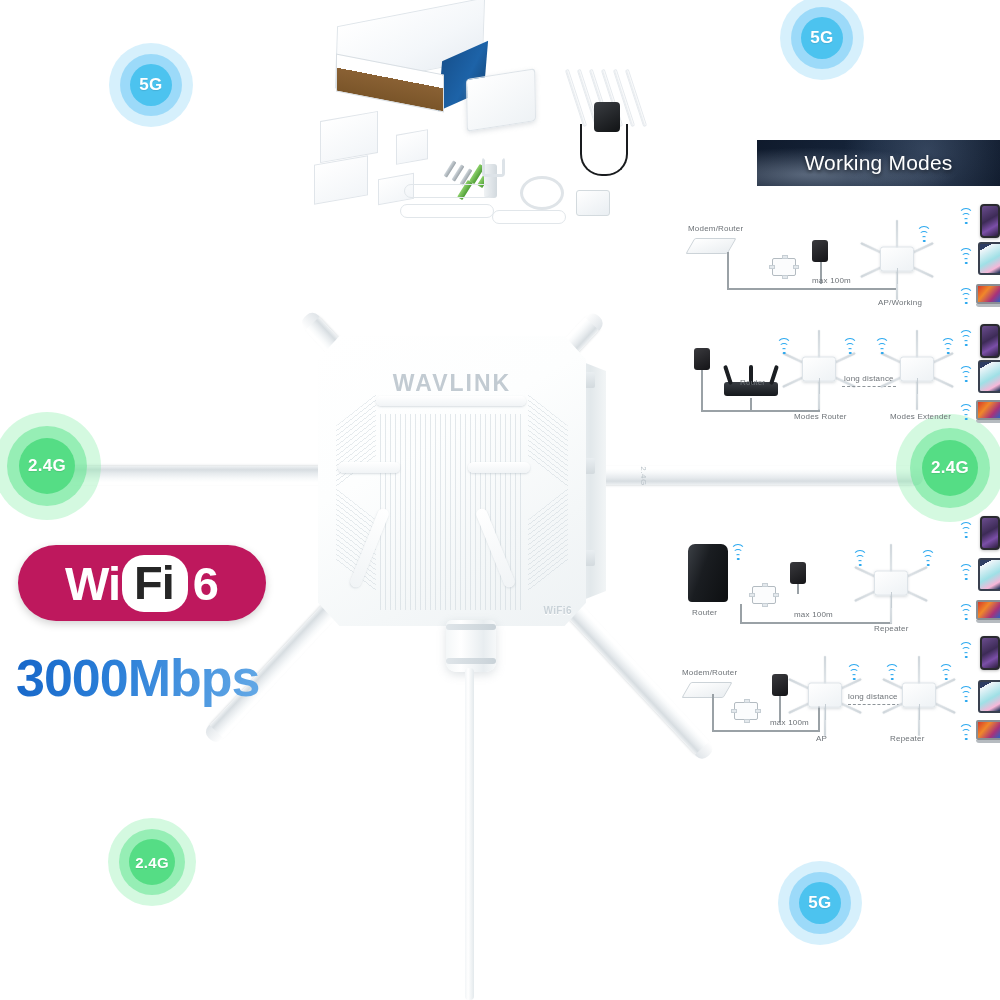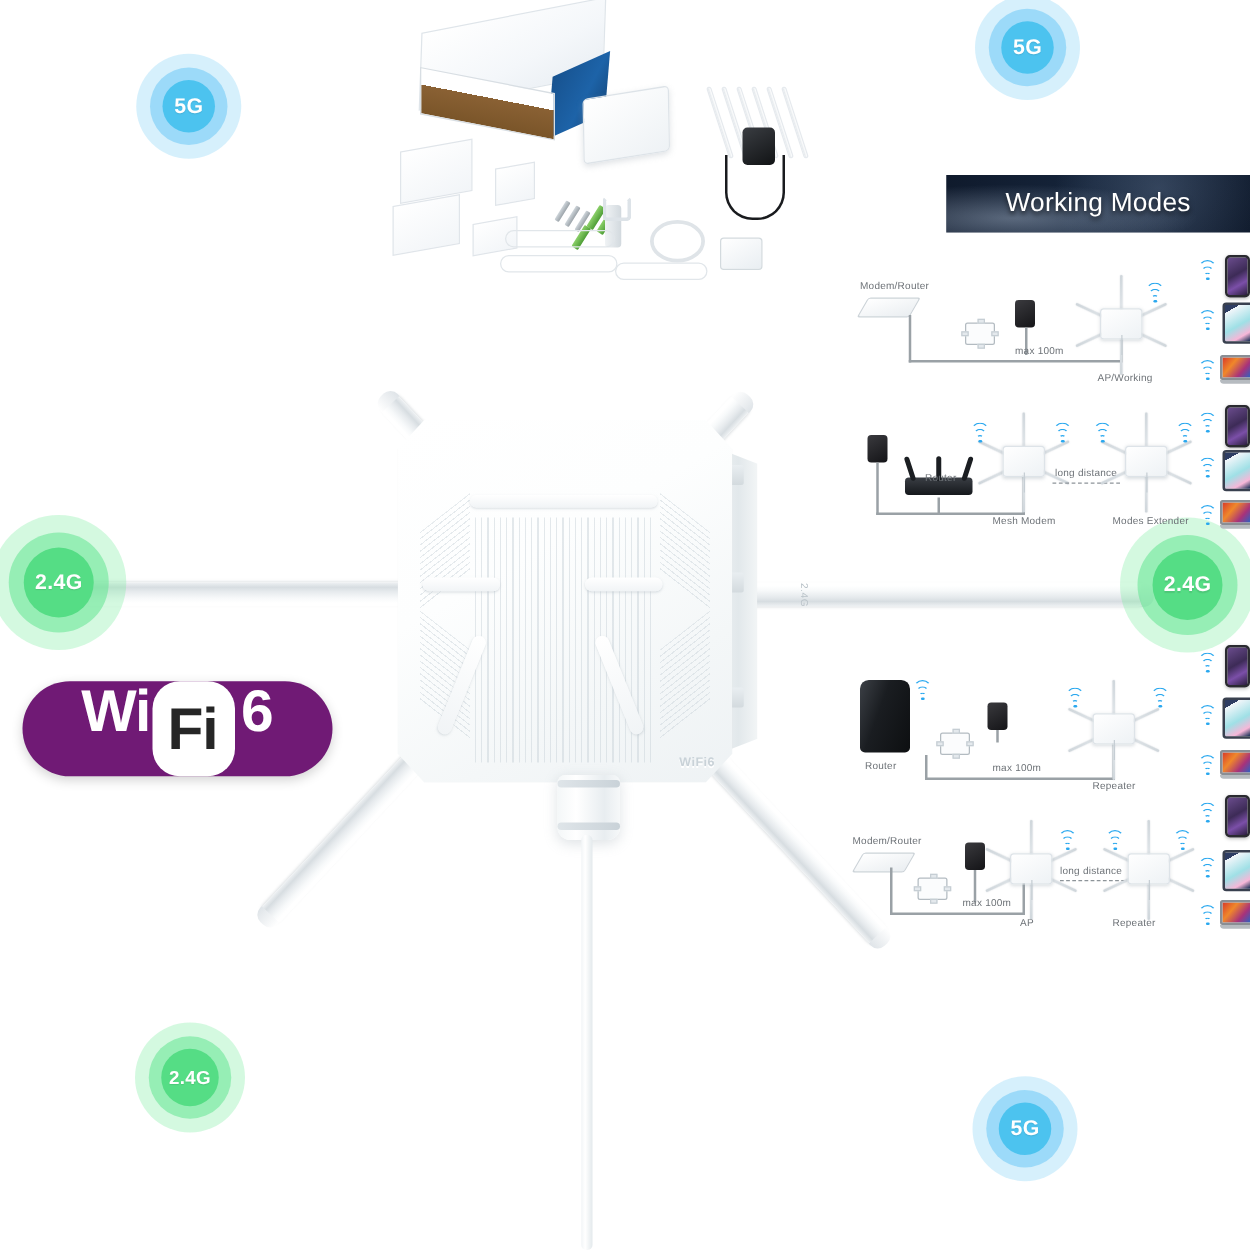--- a/index.html
+++ b/index.html
@@ -151,23 +151,23 @@
     position: absolute; left: 465px; top: 668px;
     width: 9px; height: 332px;
     background: linear-gradient(to right,#f2f5f7,#ffffff 35%,#e3e9ec);
     border-radius: 4px;
   }
 
   
   #wifi6-badge {
     position: absolute; left: 18px; top: 545px;
     width: 248px; height: 76px;
-    background: #701a75;
+    background: #be185d;
     border-radius: 38px;
-    display: flex; justify-content: center;
+    display: flex; align-items: center; justify-content: center;
     box-shadow: 0 3px 9px rgba(0,0,0,.18);
   }
   #wifi6-badge .w-wi {
     color:#ffffff; font-size: 47px; font-weight: 700;
     letter-spacing: -1px; line-height: 1;
   }
   #wifi6-badge .w-fi-box {
     background:#ffffff; border-radius: 22px;
     margin: 0 5px 0 2px;
     padding: 4px 14px 6px 12px;
@@ -492,20 +492,21 @@
     <span class="atip"></span>
   </div>
 
   <div id="device-side">
     <div class="port" style="top:22px;"></div>
     <div class="port" style="top:108px;"></div>
     <div class="port" style="top:200px;"></div>
   </div>
 
   <div id="device-body">
+    <div id="wavlink-logo">WAVLINK</div>
 
     <div class="fins" style="left:62px; top:78px; width:144px; height:196px;"></div>
 
     <div class="diagfins" style="left:18px; top:74px; width:40px; height:64px; transform: skewY(-38deg);"></div>
     <div class="diagfins" style="left:210px; top:74px; width:40px; height:64px; transform: skewY(38deg);"></div>
     <div class="diagfins" style="left:18px; top:168px; width:40px; height:72px; transform: skewY(38deg);"></div>
     <div class="diagfins" style="left:210px; top:168px; width:40px; height:72px; transform: skewY(-38deg);"></div>
 
     <div class="slot" style="left:20px; top:126px; width:62px; height:11px;"></div>
     <div class="slot" style="left:150px; top:126px; width:62px; height:11px;"></div>
@@ -564,20 +565,21 @@
     <span class="lbl" style="font-size:17px;">5G</span>
   </div>
 
   <div id="wifi6-badge">
     <span class="w-wi">Wi</span>
     <span class="w-fi-box">
       <span class="w-fi">Fi</span>
     </span>
     <span class="w-6">6</span>
   </div>
+  <div id="speed-text">3000Mbps</div>
 
   <div id="wm-banner">
     <span class="t">Working Modes</span>
   </div>
 
   <div class="diagram" style="left:672px; top:208px; width:328px; height:118px;">
     <span class="dg-label" style="left:16px; top:16px;">Modem/Router</span>
     <div class="modem-flat" style="left:18px; top:30px;"></div>
 
     <div class="poe-inj" style="left:100px; top:50px;">
@@ -670,21 +672,21 @@
         <span class="a2"></span>
         <span class="a1"></span>
         <span class="dot"></span>
     </div>
     <div class="wifi-ico" style="left:170px; top:8px;">
       <span class="a3"></span>
         <span class="a2"></span>
         <span class="a1"></span>
         <span class="dot"></span>
     </div>
-    <span class="dg-label" style="left:122px; top:80px;">Mesh Modem</span>
+    <span class="dg-label" style="left:122px; top:80px;">Modes Router</span>
 
     <span class="dg-label" style="left:172px; top:42px;">long distance</span>
     <div class="dg-dash" style="left:170px; top:54px; width:54px;"></div>
 
     <div class="mini-ap" style="left:202px; top:0px;">
       <span class="arm" style="transform:rotate(155deg);"></span>
       <span class="arm" style="transform:rotate(205deg);"></span>
       <span class="arm" style="transform:rotate(25deg);"></span>
       <span class="arm" style="transform:rotate(-25deg);"></span>
       <span class="arm" style="transform:rotate(90deg);"></span>

